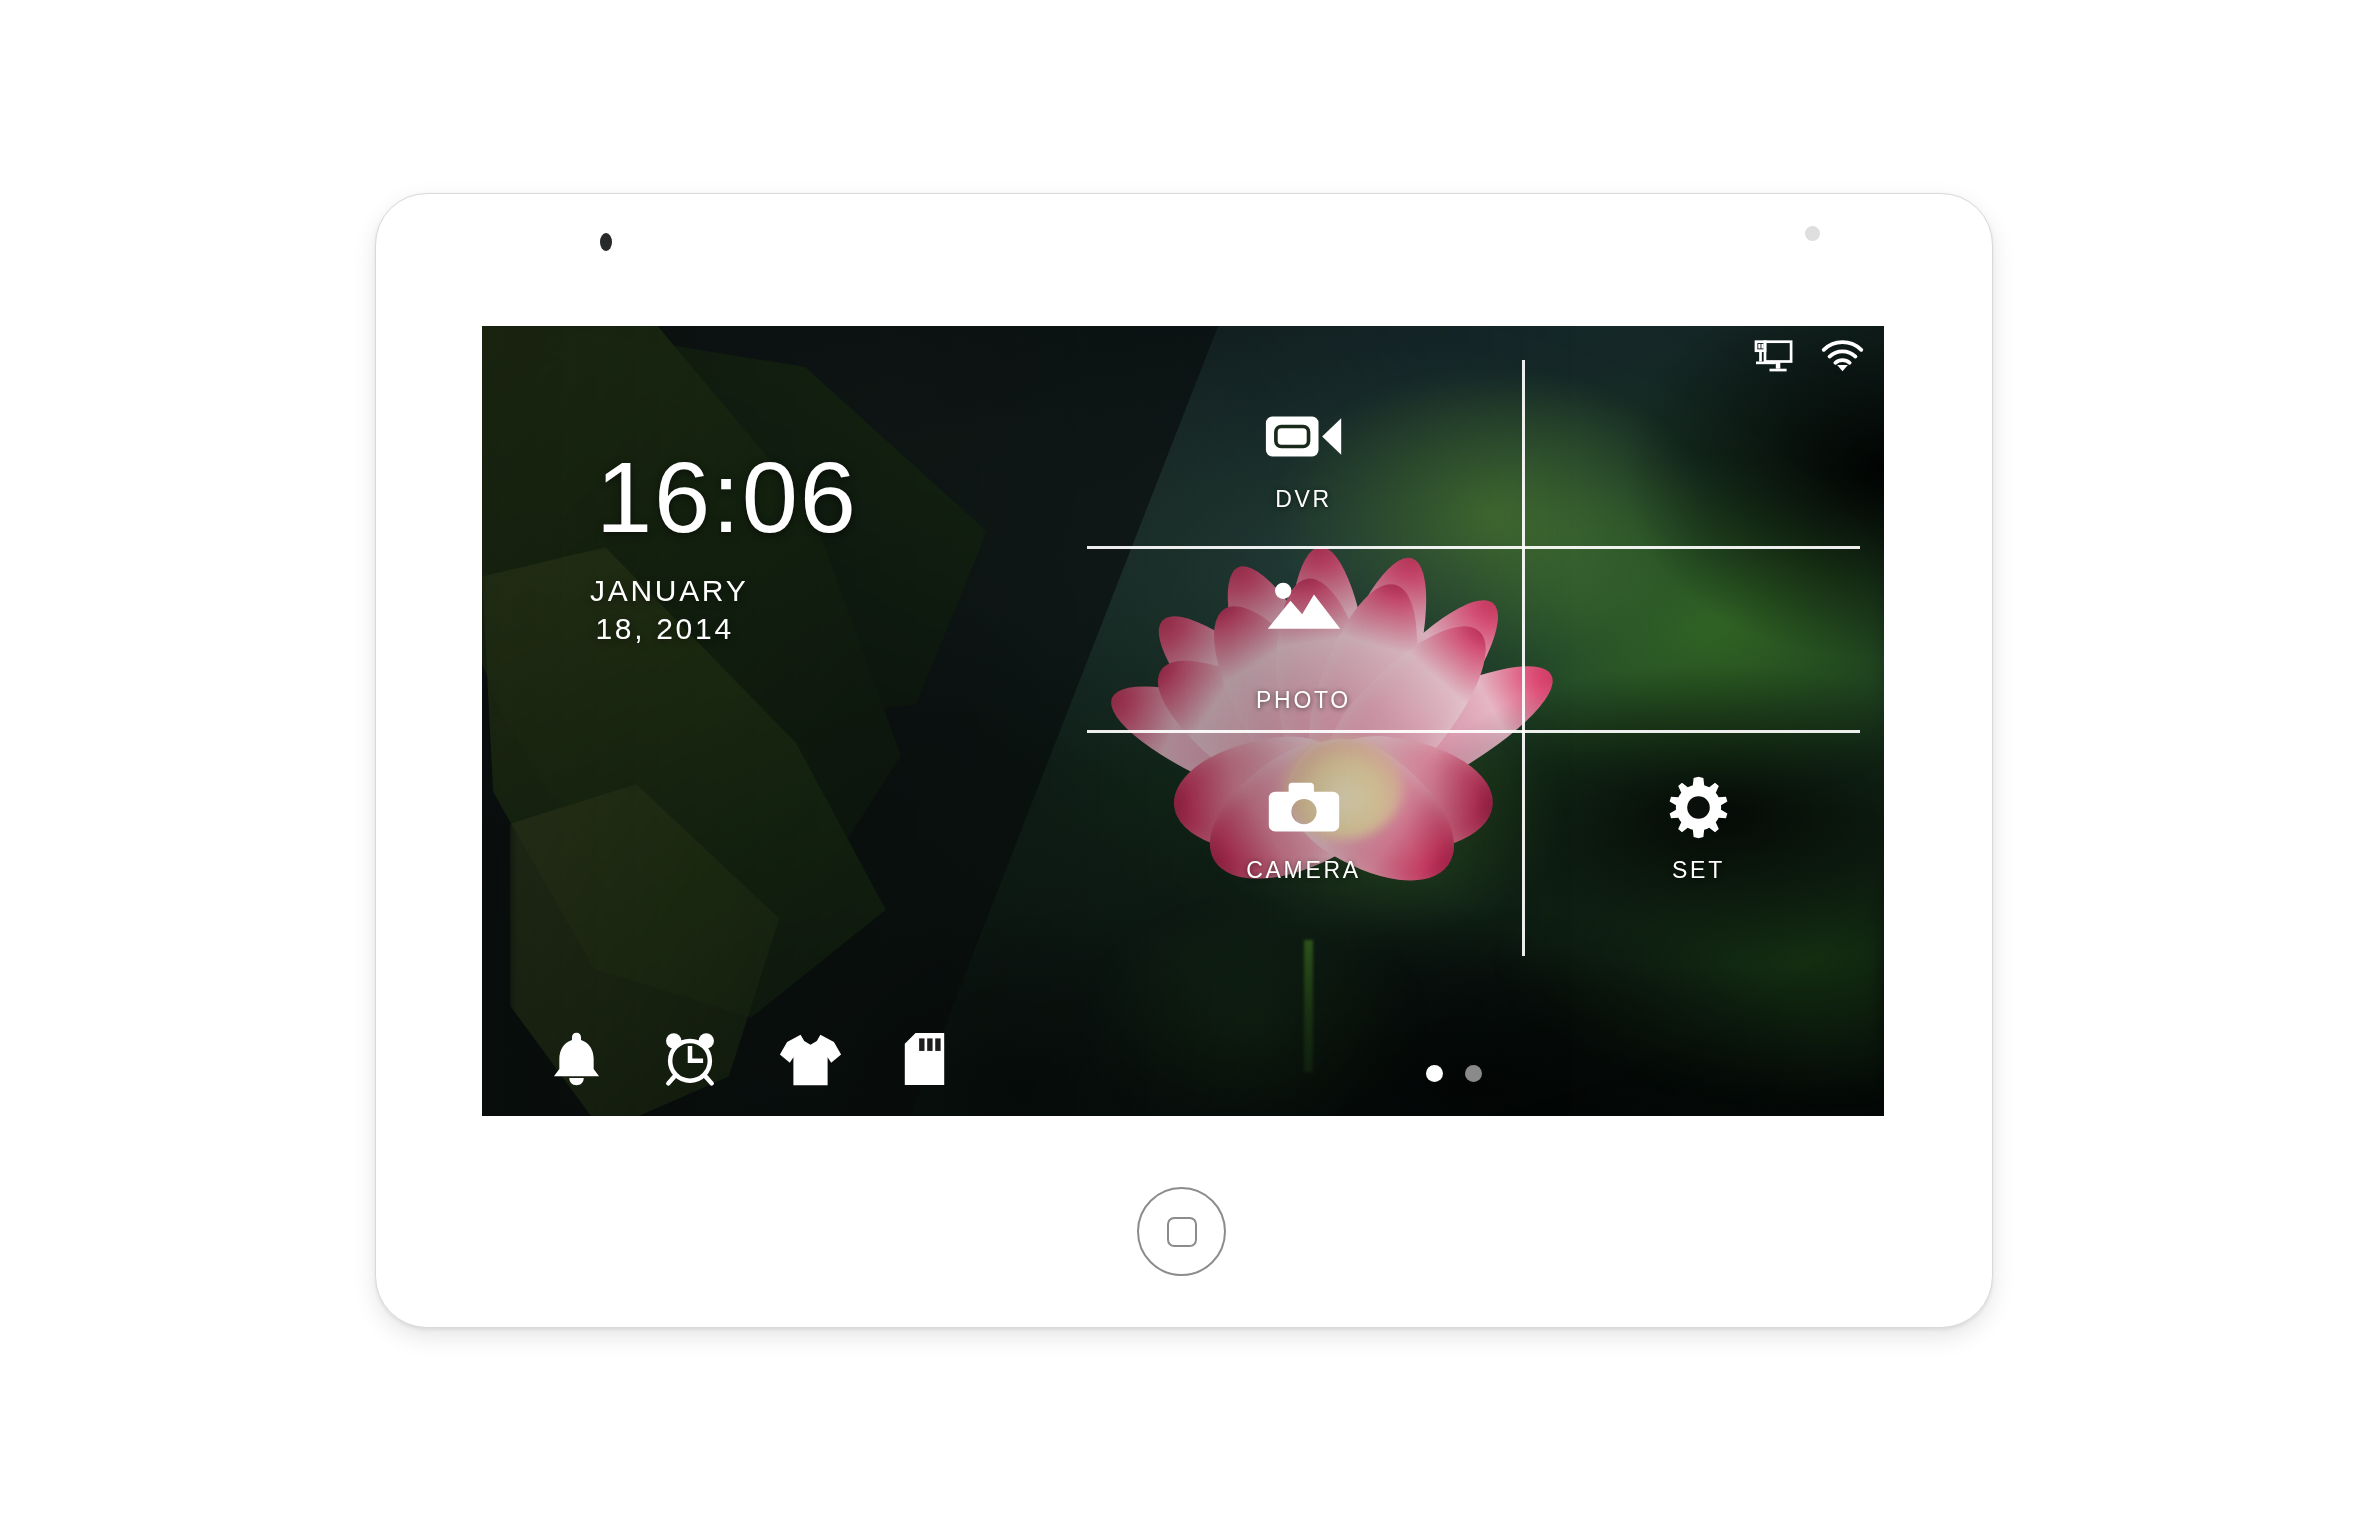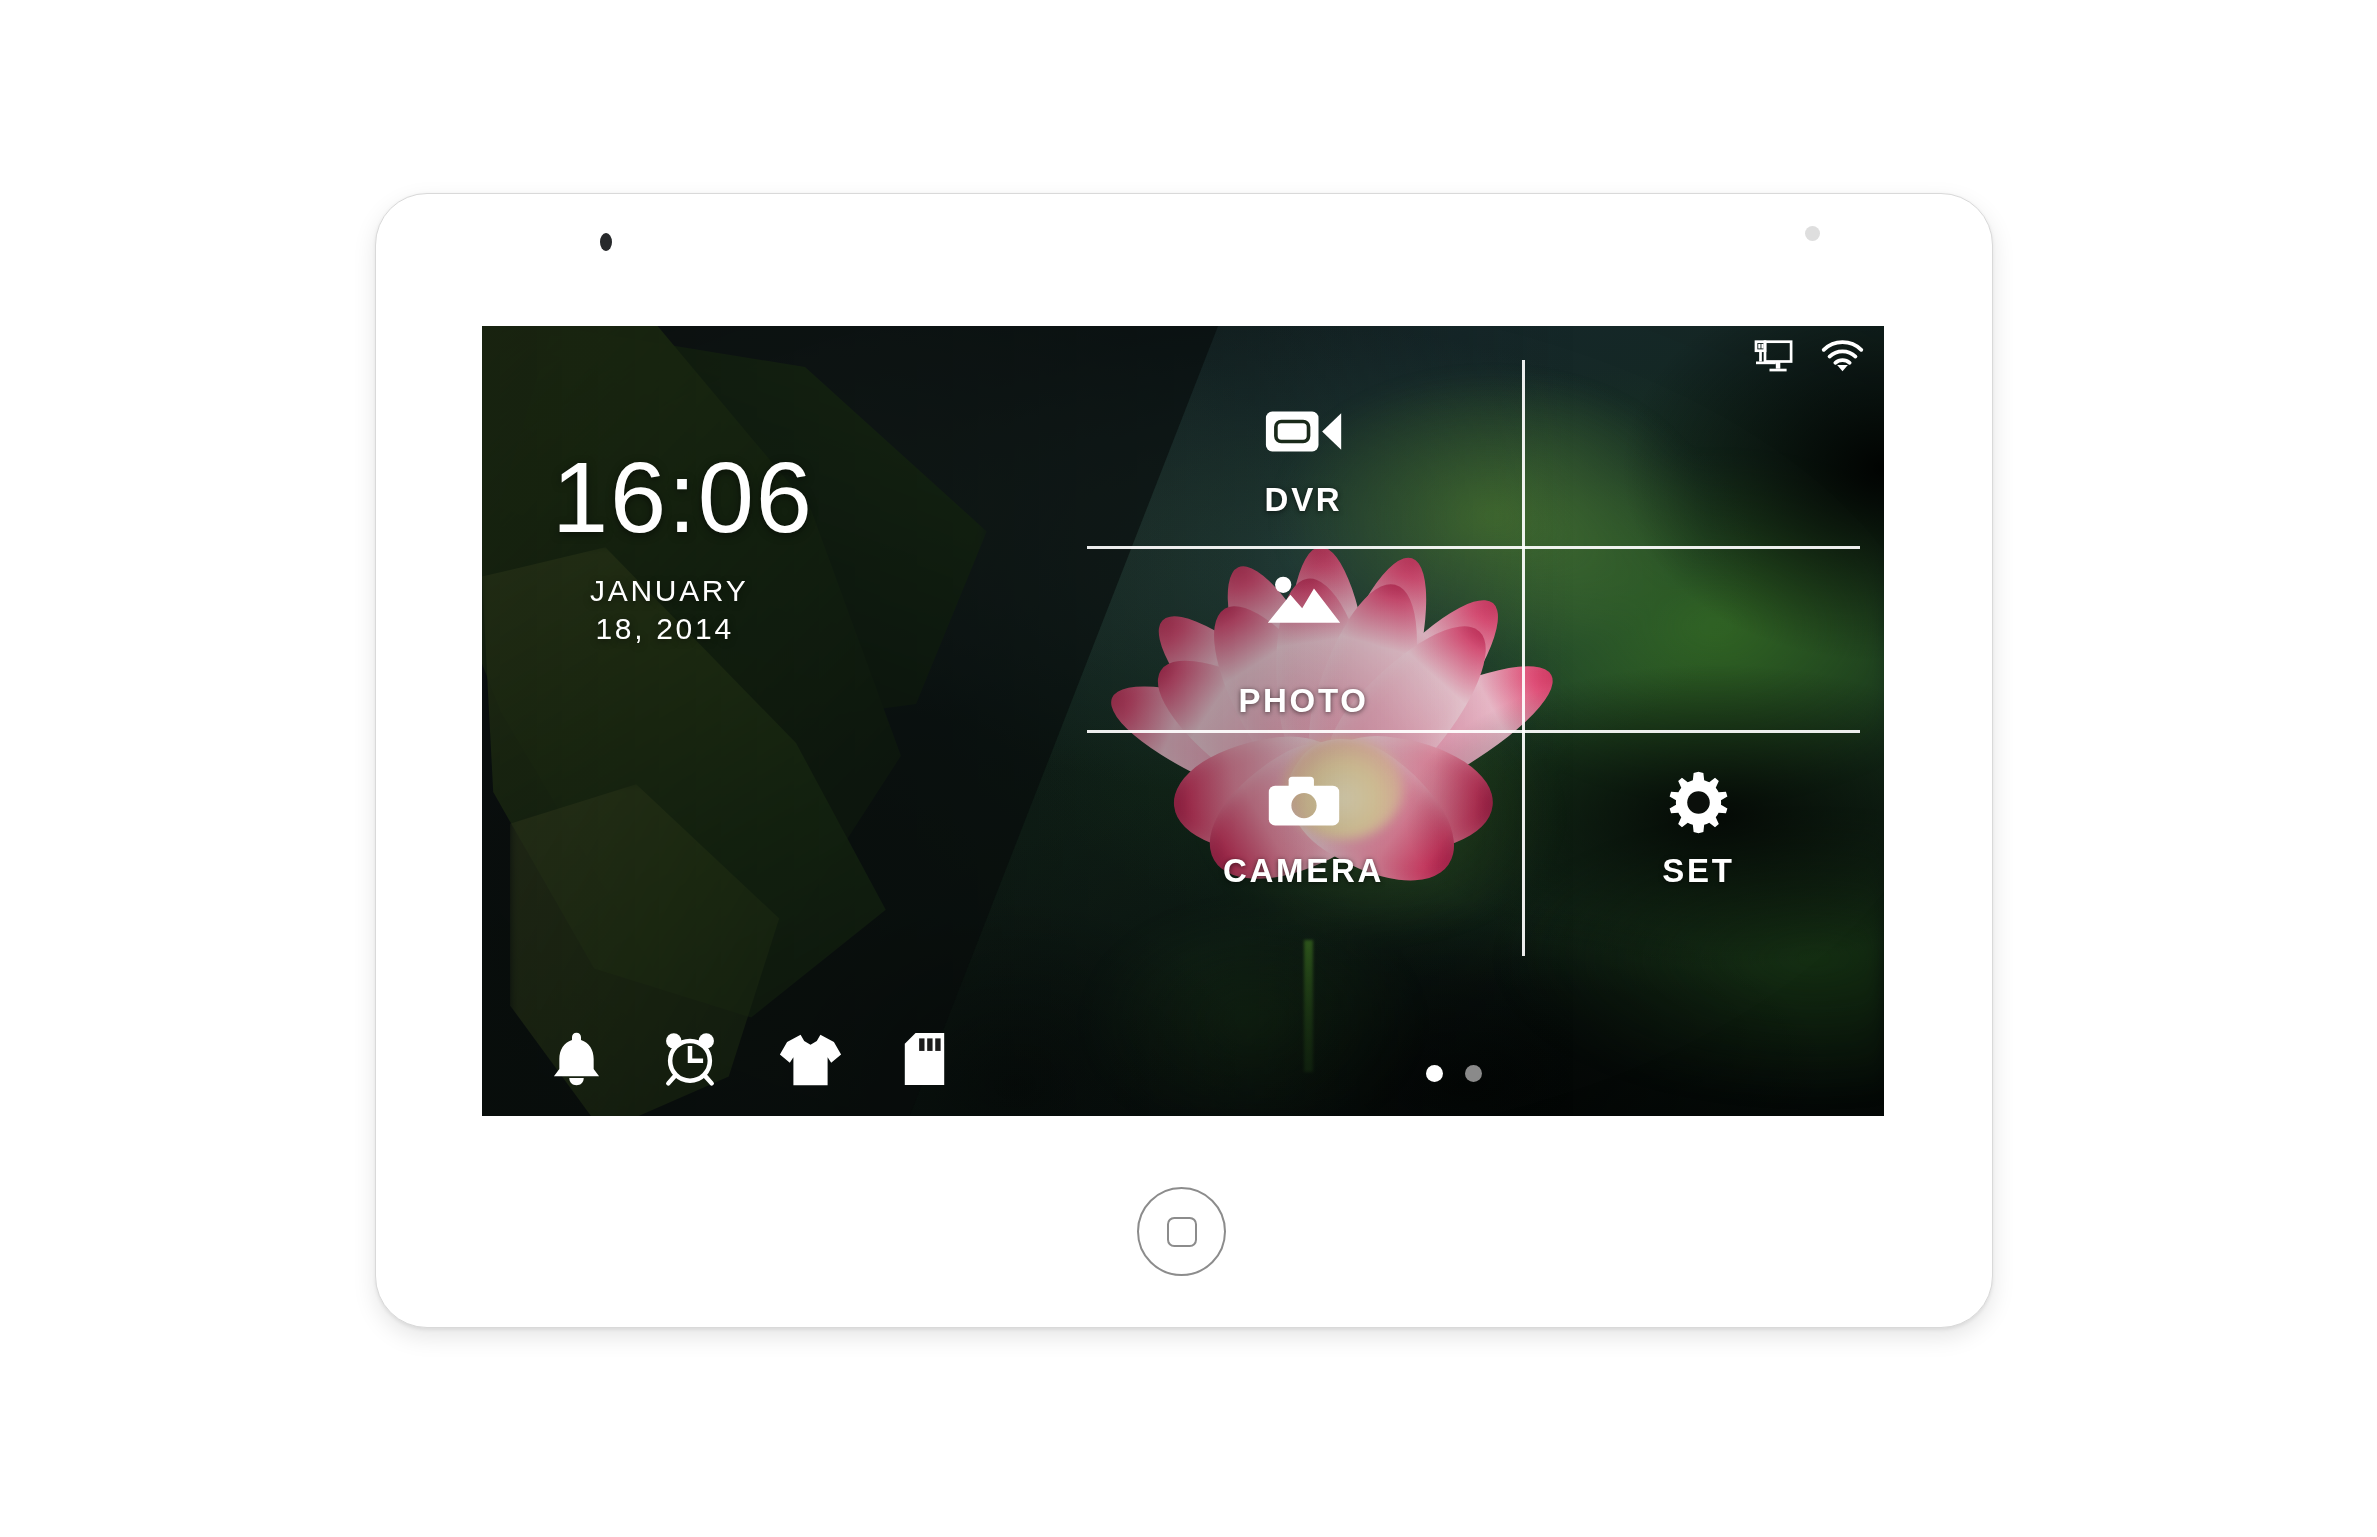--- a/index.html
+++ b/index.html
@@ -209,20 +209,21 @@
     left: 70px; top: 121px;
     z-index: 30;
     color: #ffffff;
   }
   #clock-time {
     font-size: 101px;
     font-weight: 300;
     letter-spacing: 1.8px;
     line-height: 1;
     text-shadow: 0 1.8px 9px rgba(0,0,0,0.55);
+    margin-left: 44px;
   }
   #clock-date {
     margin-top: 23.5px;
     padding-left: 38px;
     font-size: 30px;
     font-weight: 400;
     letter-spacing: 2.7px;
     line-height: 1.28;
     text-shadow: 0 1.8px 7.2px rgba(0,0,0,0.55);
   }
@@ -249,23 +250,23 @@
     flex-direction: column;
     align-items: center;
     justify-content: center;
     color: #ffffff;
     cursor: pointer;
   }
   .menu-tile .tile-icon { display: flex; align-items: center; justify-content: center; height: 70px; }
   .menu-tile .tile-icon svg { display: block; }
   .menu-tile .tile-label {
     margin-top: 14.5px;
-    font-size: 33px;
+    font-size: 23px;
     letter-spacing: 2.7px;
-    font-weight: 700;
+    font-weight: 400;
     text-shadow: 0 0.9px 5.4px rgba(0,0,0,0.6);
     white-space: nowrap;
     text-align: center;
   }
 
   
   #tile-dvr    { left: 81px;  top: 18px;  width: 271px; height: 159px; }
   #tile-photo  { left: 81px;  top: 204px; width: 271px; height: 159px; gap: 30px; }
   #tile-camera { left: 81px;  top: 389px; width: 271px; height: 159px; }
   

